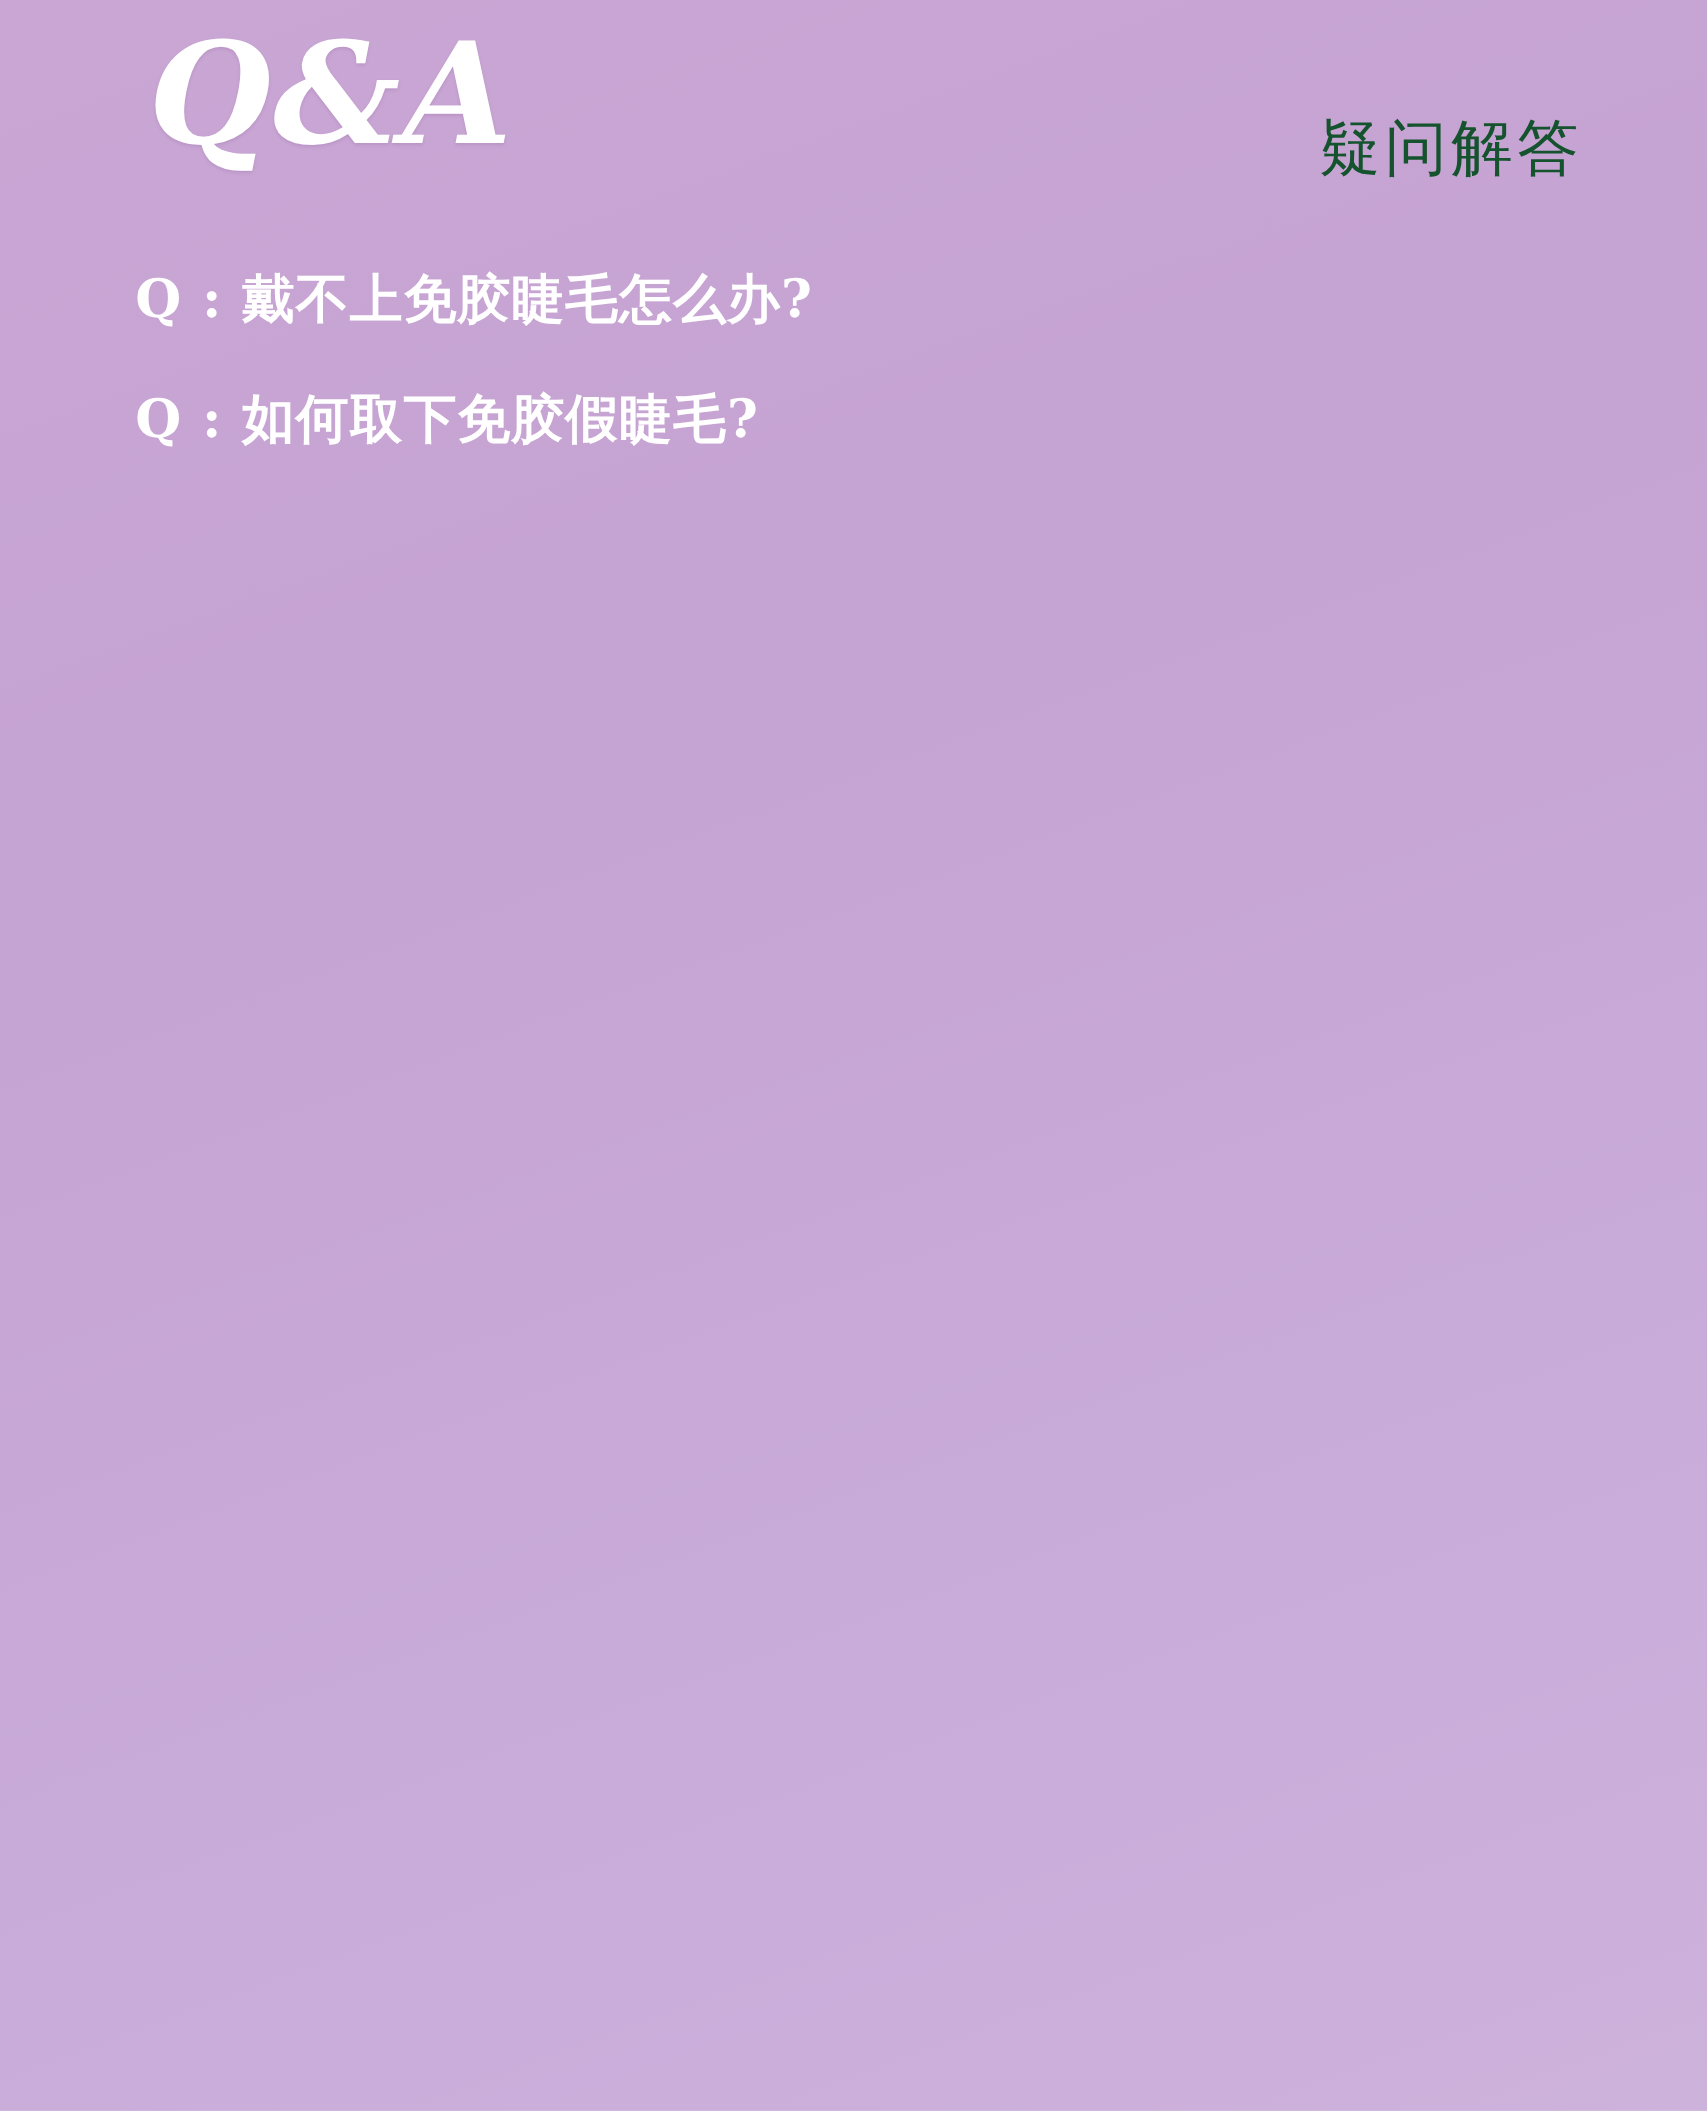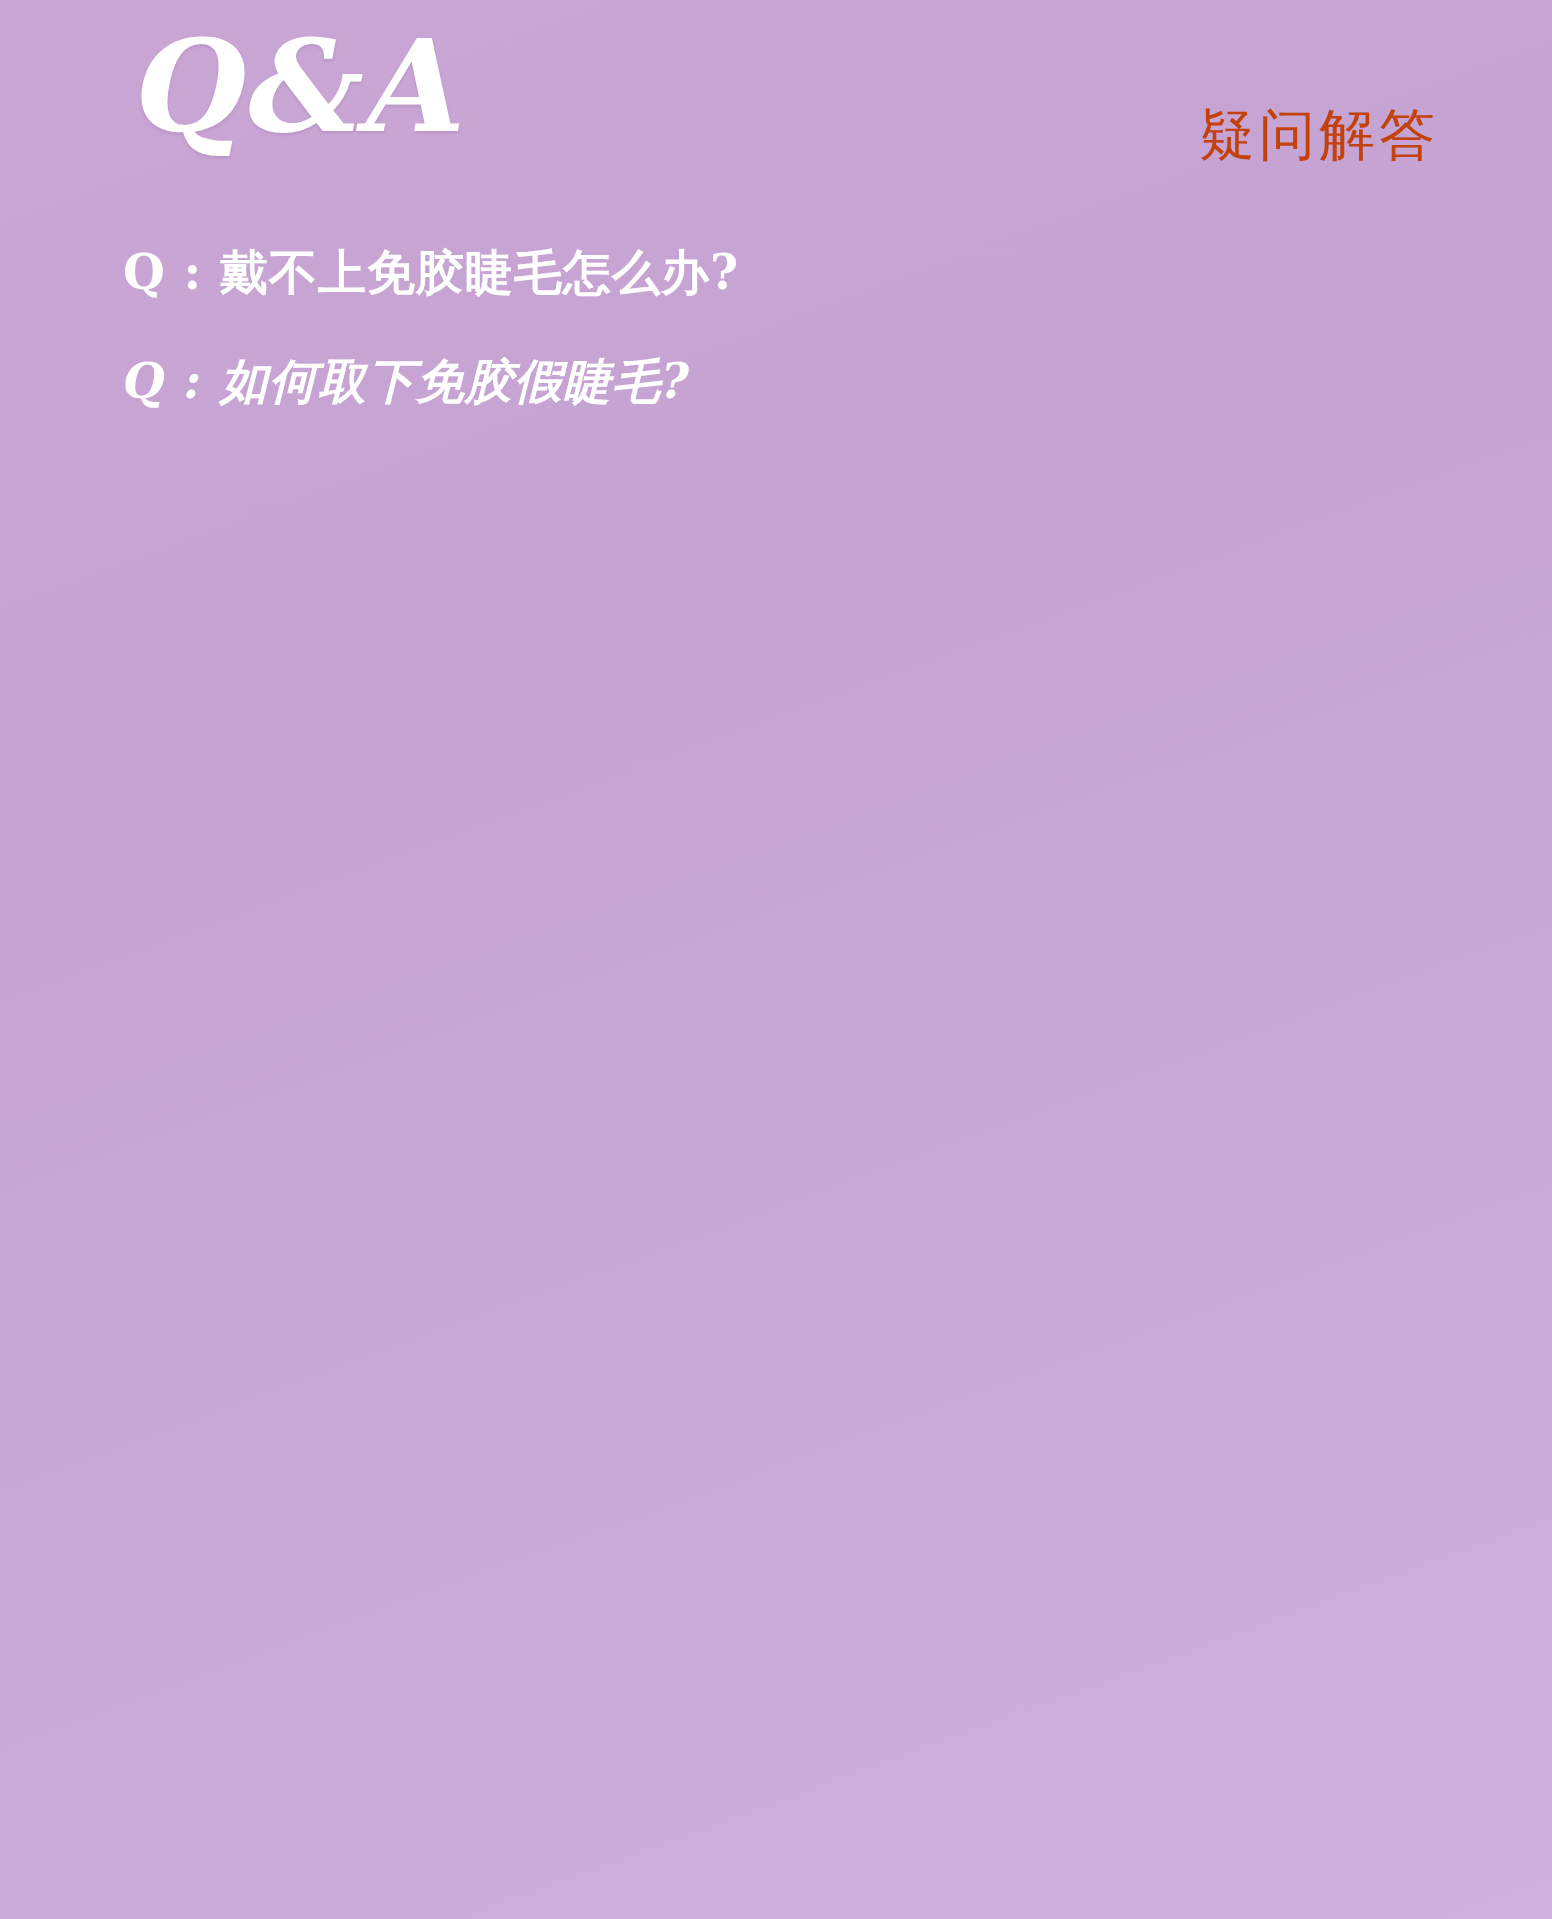--- a/index.html
+++ b/index.html
@@ -44,21 +44,21 @@
     text-shadow: 0 2px 3px rgba(120, 80, 140, 0.18);
   }
 
   .qa-subtitle {
     position: absolute;
     right: 18px;
     top: 98px;
     font-family: Liberation Sans, sans-serif;
     font-size: 56px;
     letter-spacing: 4px;
-    color: #c2410c;
+    color: #14532d;
   }
 
   
   .qa-list {
     margin-top: -10px;
   }
 
   .qa-item {
     margin-bottom: 44px;
     margin-left: 28px;
@@ -81,21 +81,20 @@
     line-height: 1.62;
     letter-spacing: 0px;
     color: #ffffff;
     margin: 0;
     text-align: justify;
     text-justify: inter-character;
   }
 
   .qa-item.last .qa-question {
     margin-bottom: 0;
-    font-style: italic;
   }
 </style>
 </head>
 <body>
 
 <div class="page">
 
   <div class="header">
     <div class="qa-logo">Q&amp;A</div>
     <div class="qa-subtitle">疑问解答</div>

